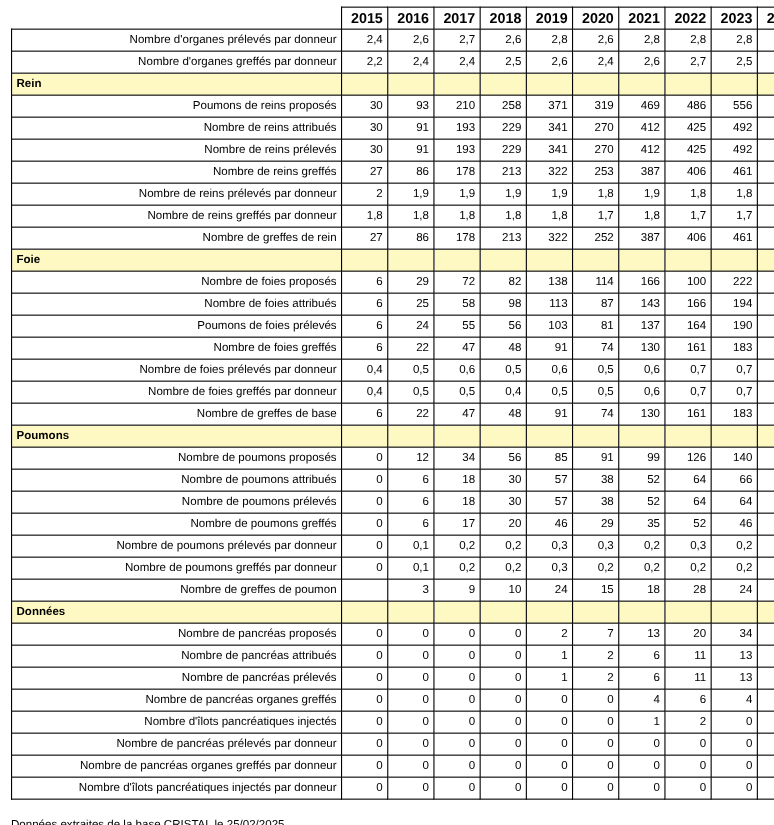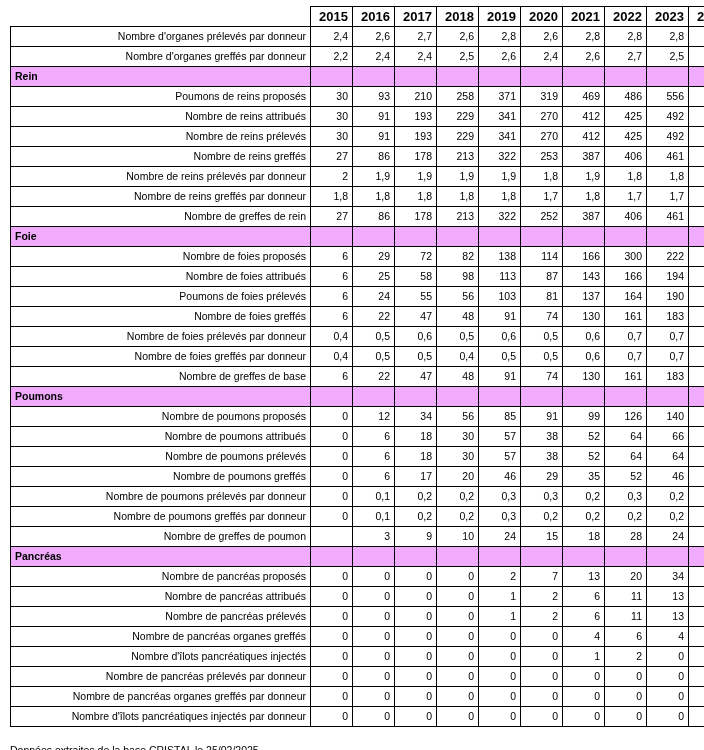--- a/index.html
+++ b/index.html
@@ -47,21 +47,21 @@
     font-size: 13px;
     background: #ffffff;
   }
   td.label {
     text-align: right;
   }
   td.num {
     text-align: right;
   }
   tr.section td {
-    background: #f0abfc;
+    background: #fef9c3;
     font-weight: bold;
   }
   tr.section td.label {
     text-align: left;
   }
   .footnotes {
     margin-top: 14px;
     font-size: 10.5px;
     line-height: 18px;
   }
@@ -248,21 +248,21 @@
         </tr>
         <tr class="data-row">
           <td class="label">Nombre de foies proposés</td>
           <td class="num">6</td>
           <td class="num">29</td>
           <td class="num">72</td>
           <td class="num">82</td>
           <td class="num">138</td>
           <td class="num">114</td>
           <td class="num">166</td>
-          <td class="num">300</td>
+          <td class="num">100</td>
           <td class="num">222</td>
           <td class="num">282</td>
         </tr>
         <tr class="data-row">
           <td class="label">Nombre de foies attribués</td>
           <td class="num">6</td>
           <td class="num">25</td>
           <td class="num">58</td>
           <td class="num">98</td>
           <td class="num">113</td>
@@ -435,21 +435,21 @@
           <td class="num">9</td>
           <td class="num">10</td>
           <td class="num">24</td>
           <td class="num">15</td>
           <td class="num">18</td>
           <td class="num">28</td>
           <td class="num">24</td>
           <td class="num">50</td>
         </tr>
         <tr class="section">
-          <td class="label">Pancréas</td>
+          <td class="label">Données</td>
           <td class="num"></td>
           <td class="num"></td>
           <td class="num"></td>
           <td class="num"></td>
           <td class="num"></td>
           <td class="num"></td>
           <td class="num"></td>
           <td class="num"></td>
           <td class="num"></td>
           <td class="num"></td>

